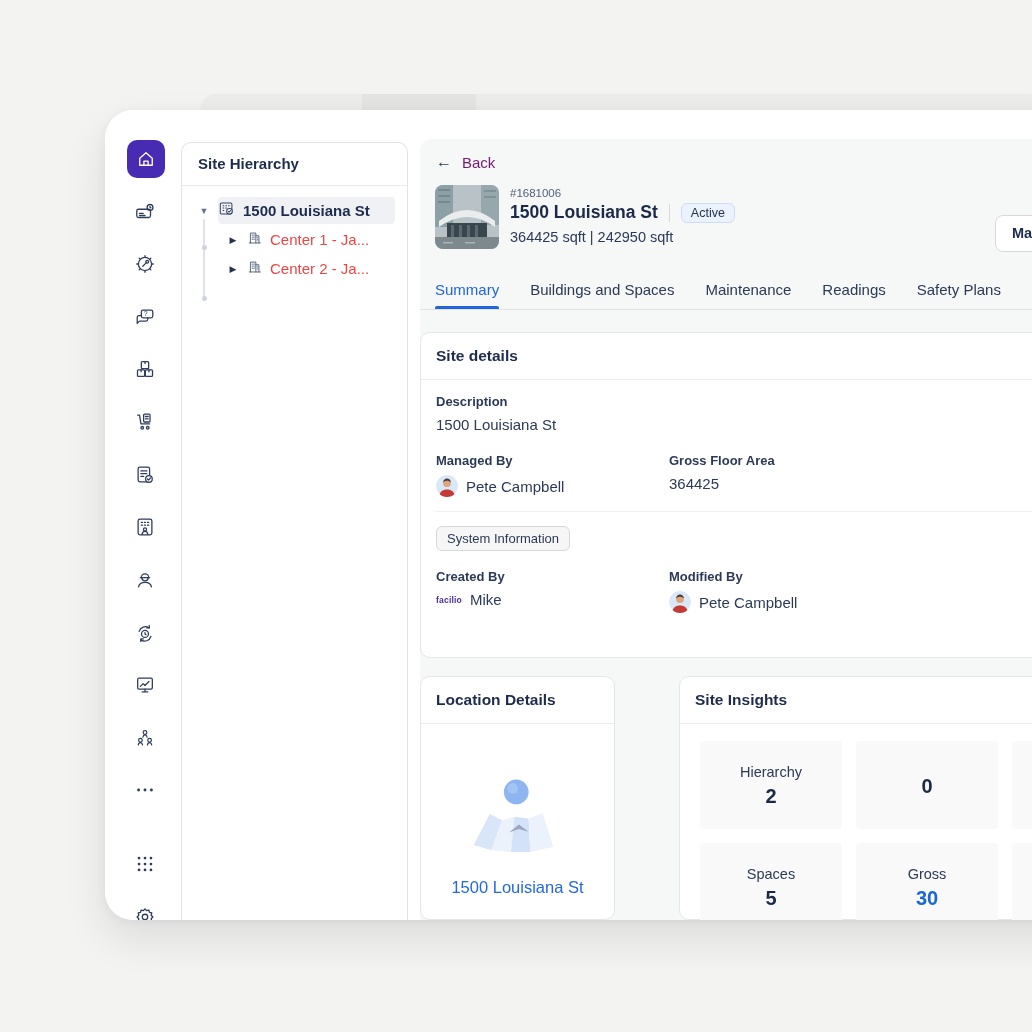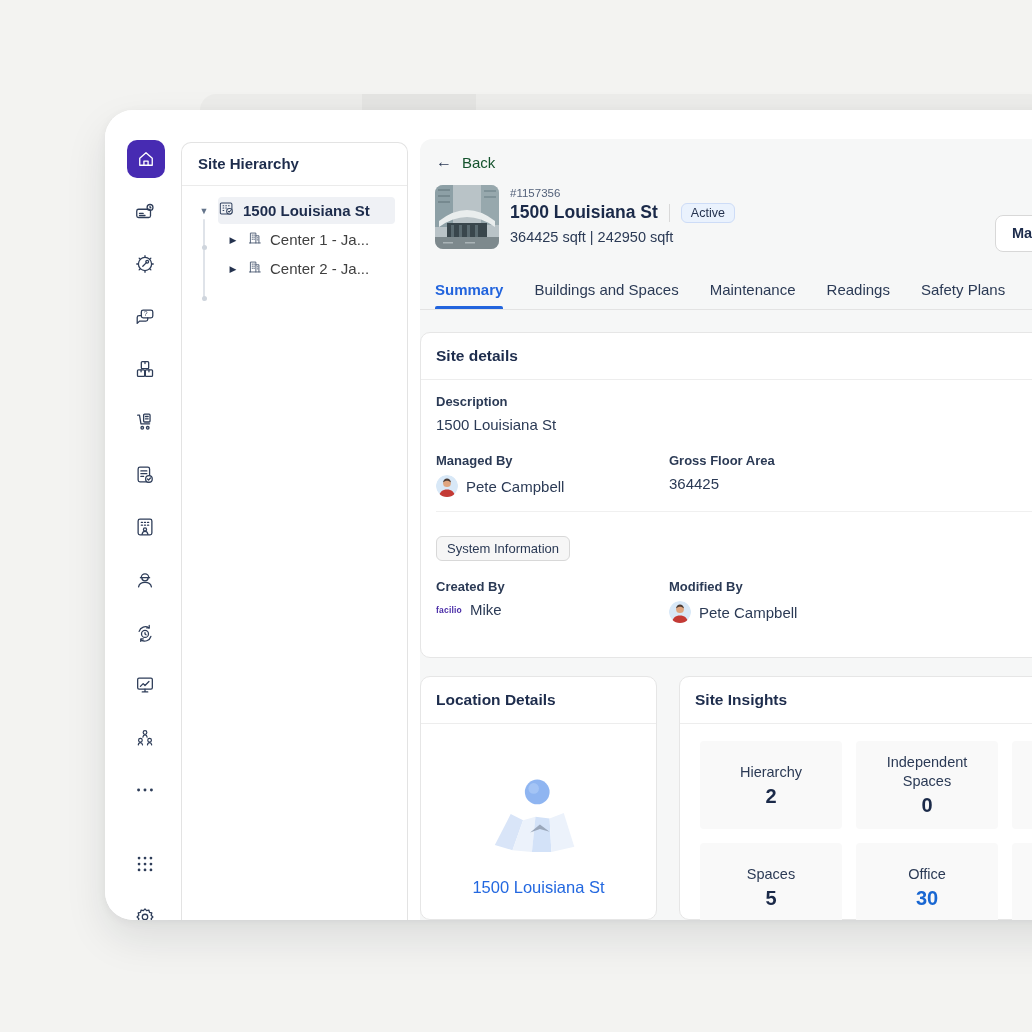--- a/index.html
+++ b/index.html
@@ -28,64 +28,64 @@
   .connector { position:absolute; left:21px; top:33px; width:2px; height:82px; background:#dfe3e9; border-radius:2px; }
   .connector i { position:absolute; left:-1.5px; width:5px; height:5px; border-radius:50%; background:#cfd5dd; }
   .trow { position:relative; height:29px; display:flex; align-items:center; cursor:pointer; }
   .caret { width:12px; font-size:9px; text-align:center; flex:none; }
   .caret.down { color:#64748b; margin-left:16px; }
   .caret.right { color:#24324e; margin-left:45px; }
   .root-hl { position:absolute; left:36px; right:12px; top:1px; bottom:1px; background:#eff1f5; border-radius:4px; }
   .tree-ic { flex:none; margin:0 8px 0 8px; position:relative; }
   .trow .lbl { position:relative; font-size:15px; white-space:nowrap; }
   .root-lbl { font-weight:700; color:#1d2c4c; }
-  .child-lbl { color:#404040; }
+  .child-lbl { color:#ef4444; }
 
   
   .main { position:absolute; left:315px; top:29px; width:675px; height:781px; background:#f6f7f7; border-radius:12px 0 0 0; }
 
   .back-row { position:absolute; top:14px; left:16px; display:flex; align-items:center; gap:10px; cursor:pointer; }
   .back-arrow { font-size:16px; color:#2b3a55; }
-  .back-lbl { font-size:15px; font-weight:500; color:#14532d; }
+  .back-lbl { font-size:15px; font-weight:500; color:#701a75; }
 
   .photo { position:absolute; left:15px; top:46px; width:64px; height:64px; border-radius:8px; overflow:hidden; }
   .sh-text { position:absolute; left:90px; top:48px; }
   .site-id { font-size:11.5px; color:#53617a; }
   .title-row { display:flex; align-items:center; margin-top:3px; }
   .site-title { font-size:17.5px; font-weight:700; color:#1b2a49; }
   .vsep { width:1px; height:18px; background:#d9d9d9; margin:0 11px; }
   .badge { font-size:12.5px; color:#24324e; background:#eaf2fd; border:1px solid #cddcf7; border-radius:6px; padding:2px 9px; }
   .area-txt { margin-top:6px; font-size:14.5px; color:#2b3a55; }
 
   .manage-btn { position:absolute; left:575px; top:76px; height:37px; padding:0 16px; background:#fff; border:1px solid #d8d8d8;
                 border-radius:8px; font-size:14.5px; font-weight:700; color:#1d2c4c; line-height:35px; white-space:nowrap; cursor:pointer; }
 
   .tabs { position:absolute; top:130px; left:0; right:0; height:41px; display:flex; gap:31px; padding-left:15px;
           border-bottom:1px solid #e3e3e3; }
   .tab { position:relative; font-size:15px; color:#2b3a55; display:flex; align-items:center; cursor:pointer; white-space:nowrap; }
-  .tab.active { color:#2264dd; font-weight:700; }
+  .tab.active { color:#2264dd; font-weight:400; }
   .tab.active::after { content:""; position:absolute; left:0; right:0; bottom:0; height:3px; background:#2264dd; border-radius:2px 2px 0 0; }
 
   .card { position:absolute; background:#fff; border:1px solid #e6e6e6; border-radius:10px; }
   .card-head { padding:14px 15px; font-size:15.5px; font-weight:700; color:#1d2c4c; border-bottom:1px solid #ededed; }
 
   .details-card { left:0; top:193px; width:675px; height:326px; }
   .dc-body { padding:14px 15px; }
   .flabel { font-size:13px; font-weight:700; color:#2b3a55; margin-bottom:7px; }
   .fvalue { font-size:15px; color:#2b3a55; }
   .grid3 { display:grid; grid-template-columns:233px 232px 1fr; margin-top:20px; }
   .with-av { display:flex; align-items:center; gap:8px; white-space:nowrap; }
   .avatar { width:22px; height:22px; border-radius:50%; flex:none; overflow:hidden; }
   .soft-div { border-top:1px solid #f0f0f0; margin-top:14px; }
-  .chip { display:inline-block; margin-top:24px; font-size:13px; color:#2b3a55; background:#f6f6f6;
+  .chip { display:inline-block; margin-top:14px; font-size:13px; color:#2b3a55; background:#f6f6f6;
           border:1px solid #d8d8d8; border-radius:6px; padding:4px 10px; }
   .grid3.second { margin-top:18px; }
   .facilio-logo { font-size:8.5px; font-weight:700; color:#4b2ea8; letter-spacing:.2px; }
 
-  .loc-card { left:0; top:537px; width:237px; height:244px; }
+  .loc-card { left:0; top:537px; width:195px; height:244px; }
   .map-wrap { width:106px; margin:50px auto 0; }
   .loc-link { margin:18px auto 0; width:150px; text-align:center; font-size:16.5px; line-height:22px; color:#2368e0; cursor:pointer; }
 
   .ins-card { left:259px; top:537px; width:416px; height:244px; }
   .ins-grid { display:grid; grid-template-columns:repeat(3,142px); grid-auto-rows:88px; gap:14px; padding:17px 0 0 20px; }
   .tile { background:#f9f9f9; border-radius:4px; display:flex; flex-direction:column; align-items:center; justify-content:center; padding:0 12px; }
   .tile .t-lbl { font-size:14.5px; color:#2b3a55; line-height:19px; text-align:center; }
   .tile .t-val { font-size:20px; font-weight:700; color:#1b2a49; margin-top:3px; }
   .tile .t-val.blue { color:#1967d2; cursor:pointer; }
 </style>
@@ -292,21 +292,21 @@
           <rect x="24" y="40" width="3" height="12" fill="#5a6a70"></rect>
           <rect x="32" y="40" width="3" height="12" fill="#5a6a70"></rect>
           <rect x="40" y="40" width="3" height="12" fill="#5a6a70"></rect>
           <rect x="0" y="52" width="64" height="12" fill="#7d898d"></rect>
           <rect x="8" y="57" width="10" height="1.5" fill="#aab4b7"></rect>
           <rect x="30" y="57" width="10" height="1.5" fill="#aab4b7"></rect>
         </svg>
     </div>
 
     <div class="sh-text">
-      <div class="site-id">#1157356</div>
+      <div class="site-id">#1681006</div>
       <div class="title-row">
         <span class="site-title">1500 Louisiana St</span>
         <span class="vsep"></span>
         <span class="badge">Active</span>
       </div>
       <div class="area-txt">364425 sqft | 242950 sqft</div>
     </div>
 
     <div class="manage-btn">Manage</div>
 
@@ -391,33 +391,32 @@
     </div>
 
     <div class="card ins-card">
       <div class="card-head">Site Insights</div>
       <div class="ins-grid">
         <div class="tile">
           <div class="t-lbl">Hierarchy</div>
           <div class="t-val">2</div>
         </div>
         <div class="tile">
-          <div class="t-lbl">Independent Spaces</div>
           <div class="t-val">0</div>
         </div>
         <div class="tile">
           <div class="t-lbl"></div>
           <div class="t-val"></div>
         </div>
         <div class="tile">
           <div class="t-lbl">Spaces</div>
           <div class="t-val">5</div>
         </div>
         <div class="tile">
-          <div class="t-lbl">Office</div>
+          <div class="t-lbl">Gross</div>
           <div class="t-val blue">30</div>
         </div>
         <div class="tile">
           <div class="t-lbl"></div>
           <div class="t-val"></div>
         </div>
       </div>
     </div>
 
   </div>

